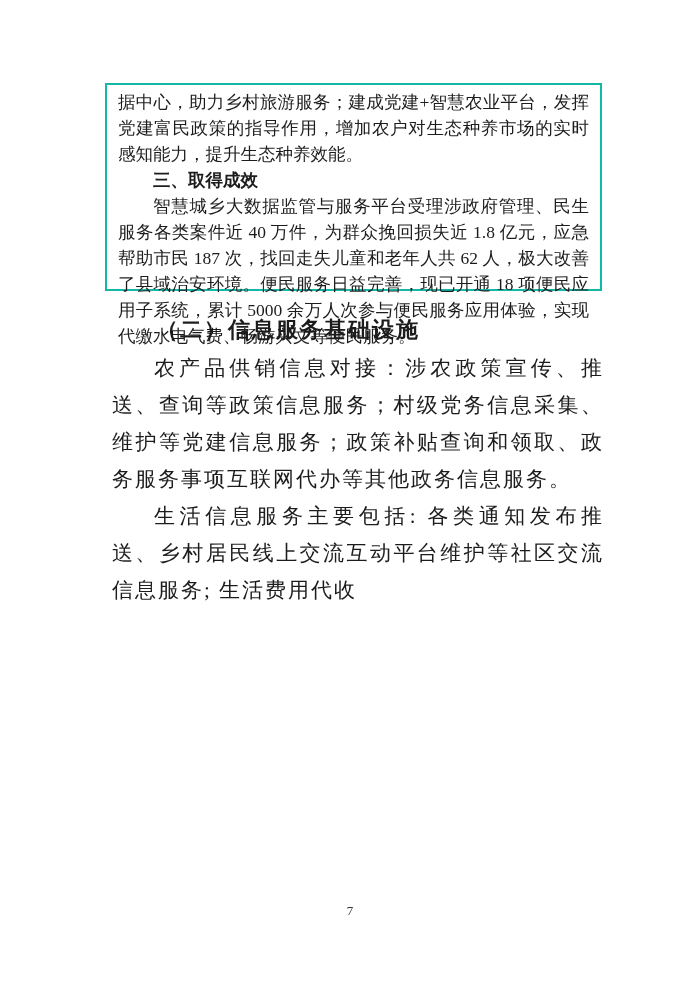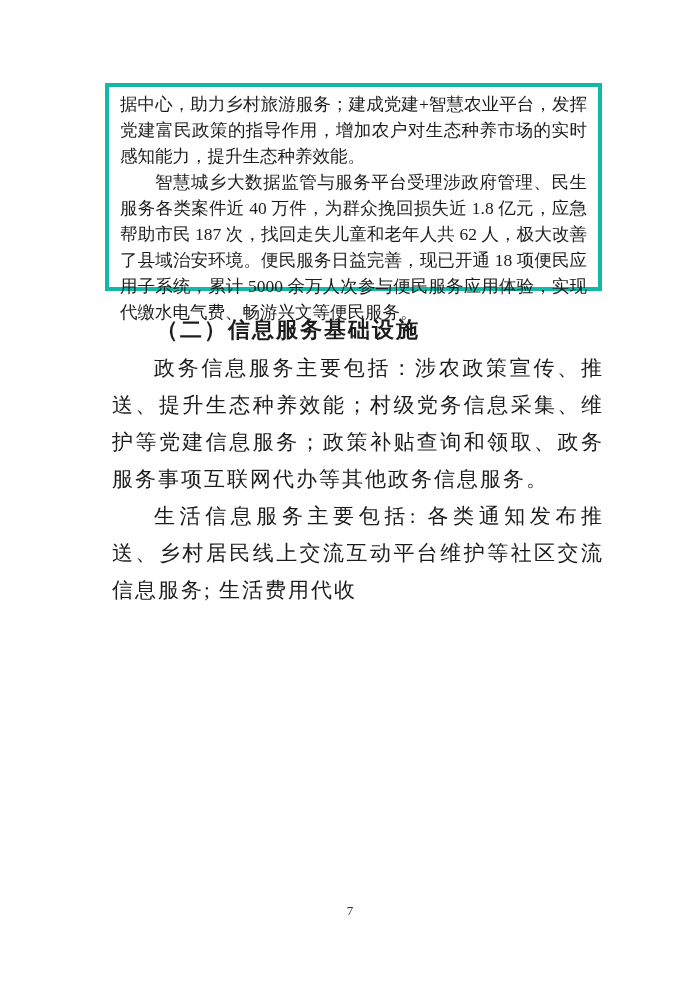--- a/index.html
+++ b/index.html
@@ -17,21 +17,21 @@
     overflow: hidden;
   }
   
   .callout {
     position: absolute;
     left: 105px;
     top: 83px;
     width: 497px;
     height: 208px;
     box-sizing: border-box;
-    border: 4px solid #14b8a6;
+    border: 2px solid #14b8a6;
     padding: 4px 11px 4px 11px;
     font-size: 17.5px;
     line-height: 26px;
     text-align: justify;
     text-justify: inter-character;
   }
   .callout p {
     margin: 0;
   }
   .callout .cont {
@@ -78,24 +78,25 @@
     color: #333333;
   }
 </style>
 </head>
 <body>
 
 <div class="page">
 
   <div class="callout">
     <p class="cont">据中心，助力乡村旅游服务；建成党建+智慧农业平台，发挥党建富民政策的指导作用，增加农户对生态种养市场的实时感知能力，提升生态种养效能。</p>
+    <p class="box-heading">三、取得成效</p>
     <p class="box-body">智慧城乡大数据监管与服务平台受理涉政府管理、民生服务各类案件近 40 万件，为群众挽回损失近 1.8 亿元，应急帮助市民 187 次，找回走失儿童和老年人共 62 人，极大改善了县域治安环境。便民服务日益完善，现已开通 18 项便民应用子系统，累计 5000 余万人次参与便民服务应用体验，实现代缴水电气费、畅游兴文等便民服务。</p>
   </div>
 
   <div class="main">
     <p class="section-heading">（二）信息服务基础设施</p>
-    <p class="body-para">政务信息服务主要包括：涉农政策宣传、推送、提升生态种养效能；村级党务信息采集、维护等党建信息服务；政策补贴查询和领取、政务服务事项互联网代办等其他政务信息服务。</p>
+    <p class="body-para">农产品供销信息对接：涉农政策宣传、推送、查询等政策信息服务；村级党务信息采集、维护等党建信息服务；政策补贴查询和领取、政务服务事项互联网代办等其他政务信息服务。</p>
     <p class="body-para">生活信息服务主要包括: 各类通知发布推送、乡村居民线上交流互动平台维护等社区交流信息服务; 生活费用代收</p>
   </div>
 
   <div class="page-number">7</div>
 
 </div>
 
 </body></html>

